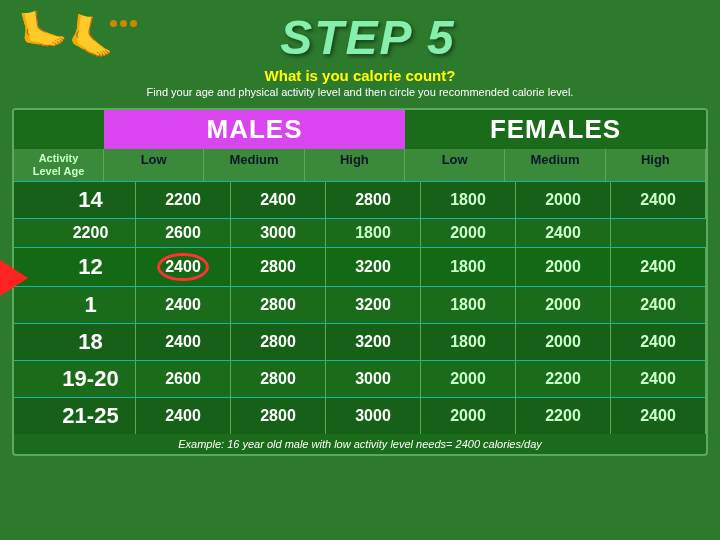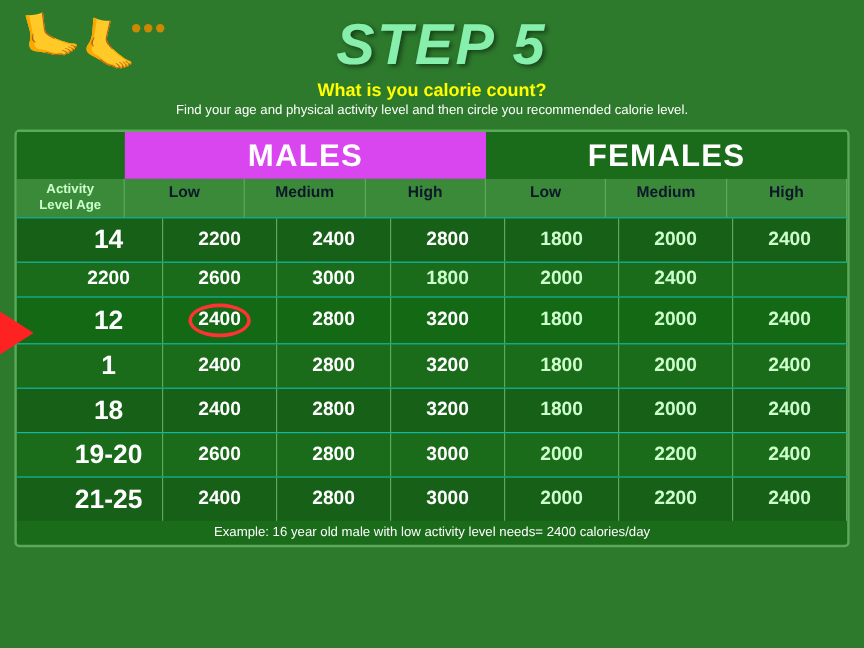--- a/index.html
+++ b/index.html
@@ -195,20 +195,21 @@
       border-bottom: 18px solid transparent;
       border-left: 28px solid #ff2222;
       display: inline-block;
     }
 
     .example-text {
       text-align: center;
       font-size: 11px;
       color: #ffffff;
       padding: 4px 0;
+      font-style: italic;
     }
 
     .dots-header {
       display: flex;
       gap: 3px;
       position: absolute;
       top: 20px;
       left: 110px;
     }
 

